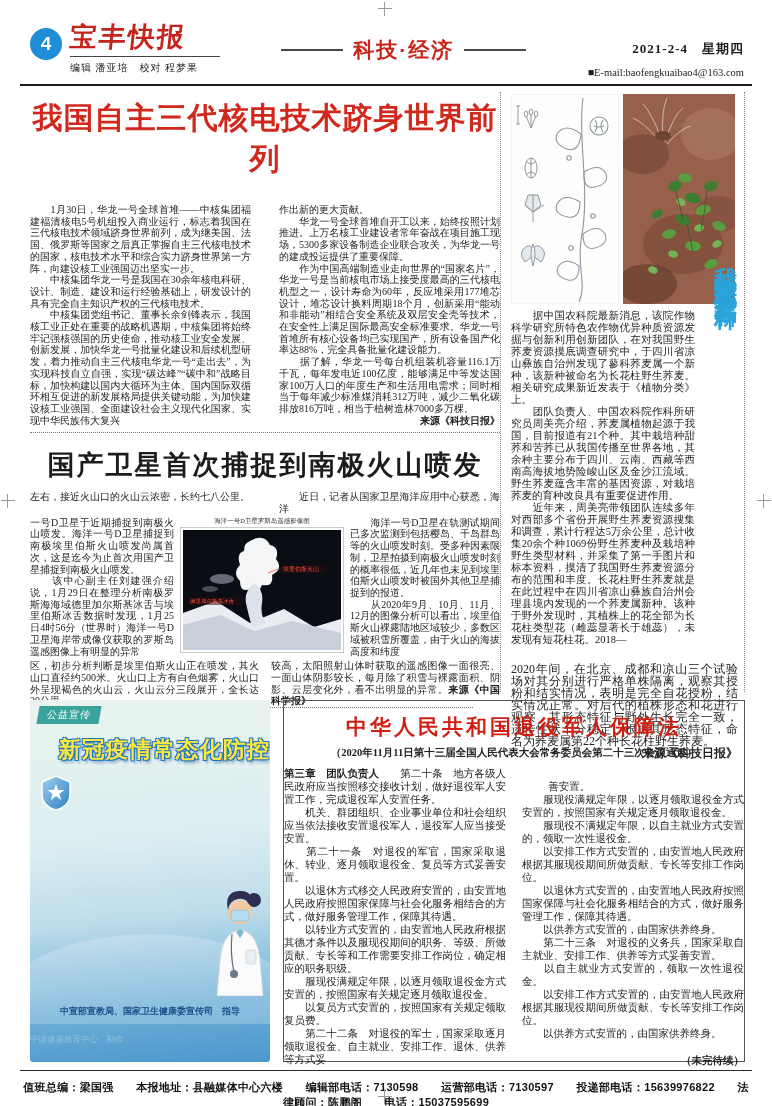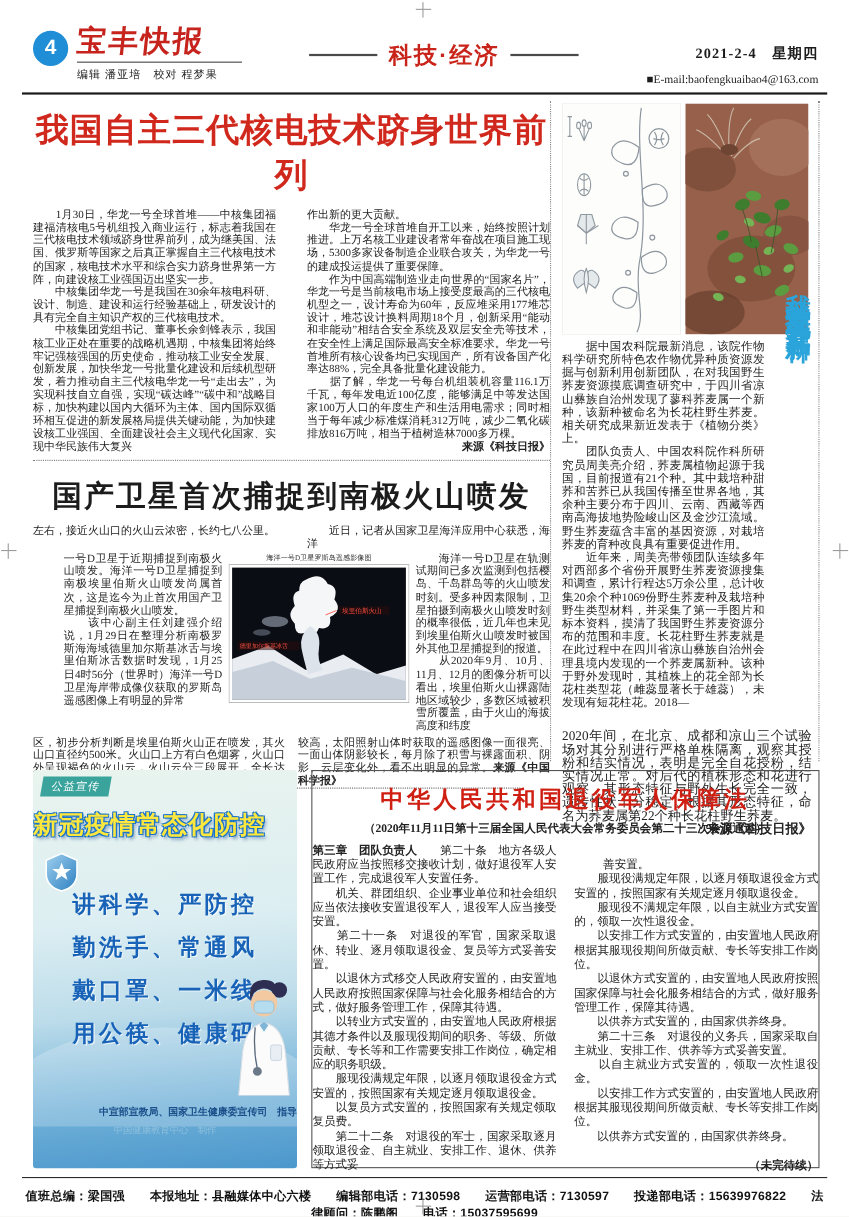--- a/index.html
+++ b/index.html
@@ -29,30 +29,30 @@
   .email{font-size:10.5px;margin-top:9px;}
   .header-rule{margin:6px 20px 0;border-top:2.5px solid #1a1a1a;}
   
   .main{display:flex;margin:6px 27px 0 30px;height:600px;}
   .left-zone{flex:0 0 470px;display:flex;flex-direction:column;}
   .right-zone{flex:1;border-left:1px dotted #888;border-right:1px dotted #888;
               padding:2px 6px 0 10px;position:relative;}
   .dotted-hr{border-top:1px dotted #777;margin:6px 0;}
   .dotted-hr.bottom{margin-top:auto;}
   .headline1{font-family:"Liberation Sans",sans-serif;font-size:30px;font-weight:bold;
-             color:#d0281c;text-align:center;letter-spacing:1px;margin:6px 0 10px;}
+             color:#d0281c;text-align:center;letter-spacing:1px;margin:6px 0 24px;}
   .cols{display:flex;gap:28px;}
   .col{flex:1;}
   .body-text{font-size:10px;line-height:11.7px;text-align:justify;white-space:pre-wrap;color:#222;}
   .src-right{float:right;font-weight:bold;}
   .src-inline{font-weight:bold;}
   
   .headline2{font-family:"Liberation Sans",sans-serif;font-size:27px;font-weight:bold;
              color:#1c1c1c;text-align:center;letter-spacing:2px;margin:8px 0 8px;}
-  .v-grid{display:flex;gap:6px;margin-top:2px;margin-left:28px;}
+  .v-grid{display:flex;gap:6px;margin-top:2px;}
   .v-narrow{flex:0 0 144px;}
   .v-figure{flex:0 0 164px;}
   .v-bottom{display:flex;gap:12px;margin-top:3px;}
   .sat-caption{font-size:6.5px;text-align:center;color:#333;margin-bottom:1px;}
   
   .feat-images{display:flex;gap:4px;}
   .feat-text{width:184px;font-size:10.5px;line-height:12px;text-align:justify;
              white-space:pre-wrap;color:#222;margin-top:6px;}
   .feat-wide{width:100%;font-size:12px;line-height:12px;text-align:justify;
              white-space:pre-wrap;color:#222;margin-top:17px;}
@@ -61,34 +61,34 @@
           letter-spacing:4px;color:#2aa4db;}
   
   .bottom{display:flex;gap:13px;margin:8px 27px 0 30px;height:362px;}
   .psa{flex:0 0 240px;position:relative;overflow:hidden;border-radius:3px;
        background:linear-gradient(175deg,#e9f4ee 0%,#dcEEf2 38%,#bcdcea 60%,#6fb0d8 82%,#4b97cc 100%);}
   .psa-wave{position:absolute;left:-30px;right:-30px;bottom:38px;height:90px;
             border-radius:50% 50% 0 0/80% 80% 0 0;background:rgba(255,255,255,0.22);}
   .psa-tag{position:absolute;left:8px;top:6px;background:#3aa49c;color:#fff;
            font-family:"Liberation Sans",sans-serif;font-size:10px;padding:2px 9px;
            transform:skewX(-10deg);letter-spacing:1px;}
-  .psa-title{position:relative;margin-top:34px;text-align:left;
+  .psa-title{position:relative;margin-top:34px;text-align:right;
              font-family:"Liberation Sans",sans-serif;font-size:22.5px;font-weight:bold;
              color:#ffe83d;letter-spacing:1px;
              text-shadow:-1px -1px 0 #1c74c8,1px -1px 0 #1c74c8,-1px 1px 0 #1c74c8,
                          1px 1px 0 #1c74c8,2px 3px 3px rgba(10,60,130,.45);}
   .psa-shield{position:absolute;left:10px;top:74px;}
   .psa-slogans{position:relative;margin-top:38px;text-align:center;}
   .psa-slogan{font-family:"Liberation Sans",sans-serif;font-size:21px;font-weight:bold;
               color:#1863b8;letter-spacing:3px;line-height:39px;
               text-shadow:1px 1px 0 rgba(255,255,255,.7);}
   .psa-nurse{position:absolute;right:2px;bottom:66px;}
-  .psa-credit1{position:absolute;left:0;right:0;bottom:44px;text-align:right;
+  .psa-credit1{position:absolute;left:0;right:0;bottom:44px;text-align:center;
                font-family:"Liberation Sans",sans-serif;font-size:9px;font-weight:bold;color:#1a4f8a;}
-  .psa-credit2{position:absolute;left:0;right:0;bottom:28px;text-align:center;
+  .psa-credit2{position:absolute;left:0;right:0;bottom:16px;
                font-family:"Liberation Sans",sans-serif;font-size:8.5px;color:#8fc0dd;}
   .law-box{flex:1;border:1px solid #555;padding:8px 0 6px;position:relative;}
   .law-title{font-family:"Liberation Sans",sans-serif;font-size:21px;font-weight:bold;
              color:#cf1e12;text-align:center;letter-spacing:3px;margin-top:4px;}
   .law-sub{font-size:10.5px;font-weight:bold;text-align:center;margin-top:5px;color:#222;}
   .law-cols{display:flex;gap:16px;margin-top:7px;}
   .law-col{flex:1;font-size:10.5px;line-height:13px;text-align:justify;white-space:pre-wrap;color:#222;}
   .law-chapter{font-weight:bold;font-size:10.5px;line-height:13px;}
   .tbc{text-align:right;font-weight:bold;font-size:10.5px;line-height:14px;margin-top:1px;}
   
@@ -283,26 +283,20 @@
       <svg class="psa-shield" width="32" height="38" viewBox="0 0 32 38">
         <defs>
             <linearGradient id="shg" x1="0" y1="0" x2="1" y2="1">
           <stop offset="0" stop-color="#9fd0ef"></stop>
               <stop offset="1" stop-color="#2d7fc1"></stop>
         </linearGradient>
           </defs>
         <path d="M16,2 L30,8 V20 Q30,32 16,36 Q2,32 2,20 V8 Z" fill="url(#shg)" stroke="#fff" stroke-width="1.5"></path>
         <polygon points="16,10 18.2,16 24.5,16 19.5,19.8 21.4,26 16,22.3 10.6,26 12.5,19.8 7.5,16 13.8,16" fill="#fff"></polygon>
       </svg>
-      <div class="psa-slogans">
-        <div class="psa-slogan">讲科学、严防控</div>
-        <div class="psa-slogan">勤洗手、常通风</div>
-        <div class="psa-slogan">戴口罩、一米线</div>
-        <div class="psa-slogan">用公筷、健康码</div>
-      </div>
       <svg class="psa-nurse" width="58" height="108" viewBox="0 0 58 108">
         <circle cx="44" cy="12" r="7" fill="#2e2e52"></circle>
         <circle cx="30" cy="24" r="12" fill="#f3c9a2"></circle>
         <path d="M18,22 a12,12 0 0 1 23,-4 q3,-16 -12,-15 q-15,1 -11,19z" fill="#2e2e52"></path>
         <rect x="21" y="22" width="18" height="11" rx="4" fill="#b5dcef" stroke="#8fc2dd" stroke-width="0.8"></rect>
         <path d="M10,74 q2,-30 20,-32 q18,2 20,32 l3,34 l-46,0 z" fill="#fbfbfc" stroke="#d7dde3" stroke-width="1"></path>
         <path d="M26,44 l4,6 l4,-6 l-4,-3 z" fill="#7fb6d8"></path>
         <path d="M22,46 q-2,20 2,38" stroke="#5a6a7c" stroke-width="1.2" fill="none"></path>
         <circle cx="24" cy="86" r="4" fill="#6a7888"></circle>
         <rect x="36" y="62" width="10" height="14" rx="2" fill="#e8eef4" stroke="#c6d2dc" stroke-width="0.8"></rect>

